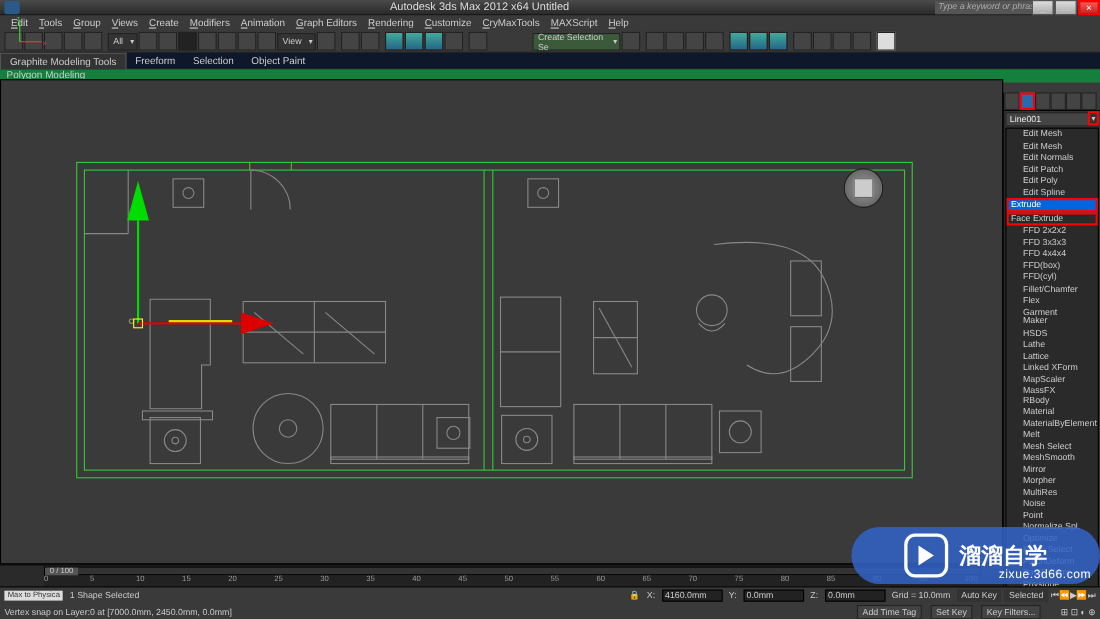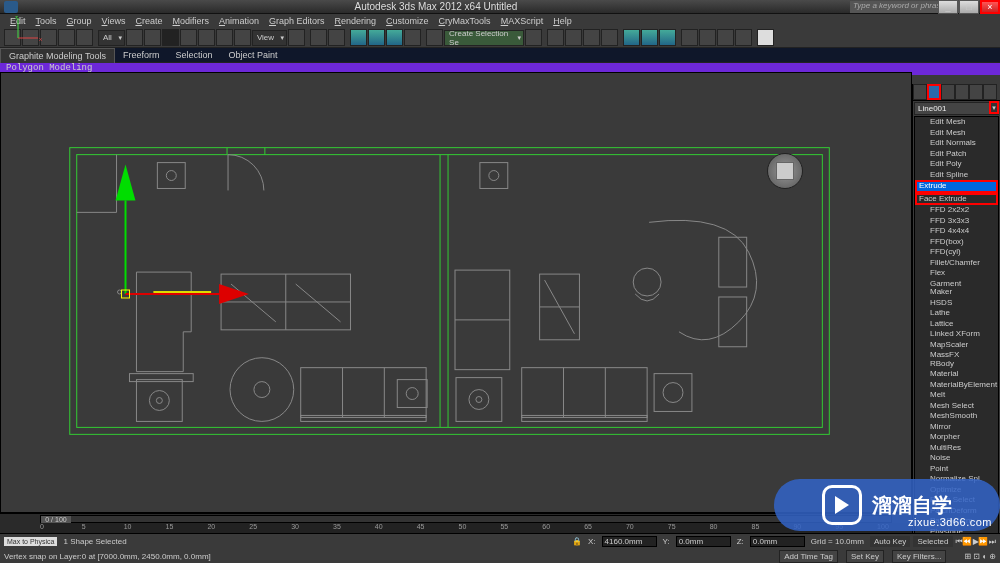--- a/index.html
+++ b/index.html
@@ -27,21 +27,21 @@
     .toolbar .dd { border:1px solid #222; background:#333; padding:0 12px 0 4px; height:16px; font-size:8px; color:#ccc; display:inline-flex; align-items:center; position:relative;}
     .toolbar .dd::after{content:"▾"; position:absolute; right:2px; font-size:7px;}
     .ico.blue{background:linear-gradient(#4a9,#268);}
     .ico.white{background:#ddd;}
     .ico.dark{background:#222;}
     
     
     .ribbon { height:15px; background:#0f172a; display:flex; align-items:center; border-bottom:1px solid #222;}
     .ribbon .tab{ padding:2px 8px; font-size:9px; color:#ccc;}
     .ribbon .tab.active{ background:#333; border:1px solid #555; border-bottom:none;}
-    .sub-ribbon{height:12px; background:#6d28d9; font-size:9px; padding:0 6px; color:#ccc;font-family:Liberation Mono, monospace;}
+    .sub-ribbon{height:12px; background:#15803d; font-size:9px; padding:0 6px; color:#ccc;}
     
     
     .vp-label { position:absolute; left:4px; top:74px; font-size:9px; color:#ddd;}
     
     
     .viewport { position:absolute; left:0; top:72px; right:88px; bottom:50px; background:#3a3a3a; border:1px solid #000;}
     
     
     .cmd-panel { position:absolute; right:0; top:84px; width:88px; bottom:30px; background:#3a3a3a; border-left:1px solid #000;}
     .cmd-tabs{ height:17px; display:flex; border-bottom:1px solid #000;}
@@ -135,21 +135,21 @@
   <span class="sep"></span>
   <span class="ico"></span>
   <span class="ico"></span>
   <span class="sep"></span>
   <span class="ico blue"></span>
   <span class="ico blue"></span>
   <span class="ico blue"></span>
   <span class="ico"></span>
   <span class="sep"></span>
   <span class="ico"></span>
-  <span class="dd" style="width:80px;background:#3a5a3a;">Create Selection Se</span>
+  <span class="dd" style="width:80px;background:#3a5a3a;margin-left:40px;">Create Selection Se</span>
   <span class="ico"></span>
   <span class="sep"></span>
   <span class="ico"></span>
   <span class="ico"></span>
   <span class="ico"></span>
   <span class="ico"></span>
   <span class="sep"></span>
   <span class="ico blue"></span>
   <span class="ico blue"></span>
   <span class="ico blue"></span>

